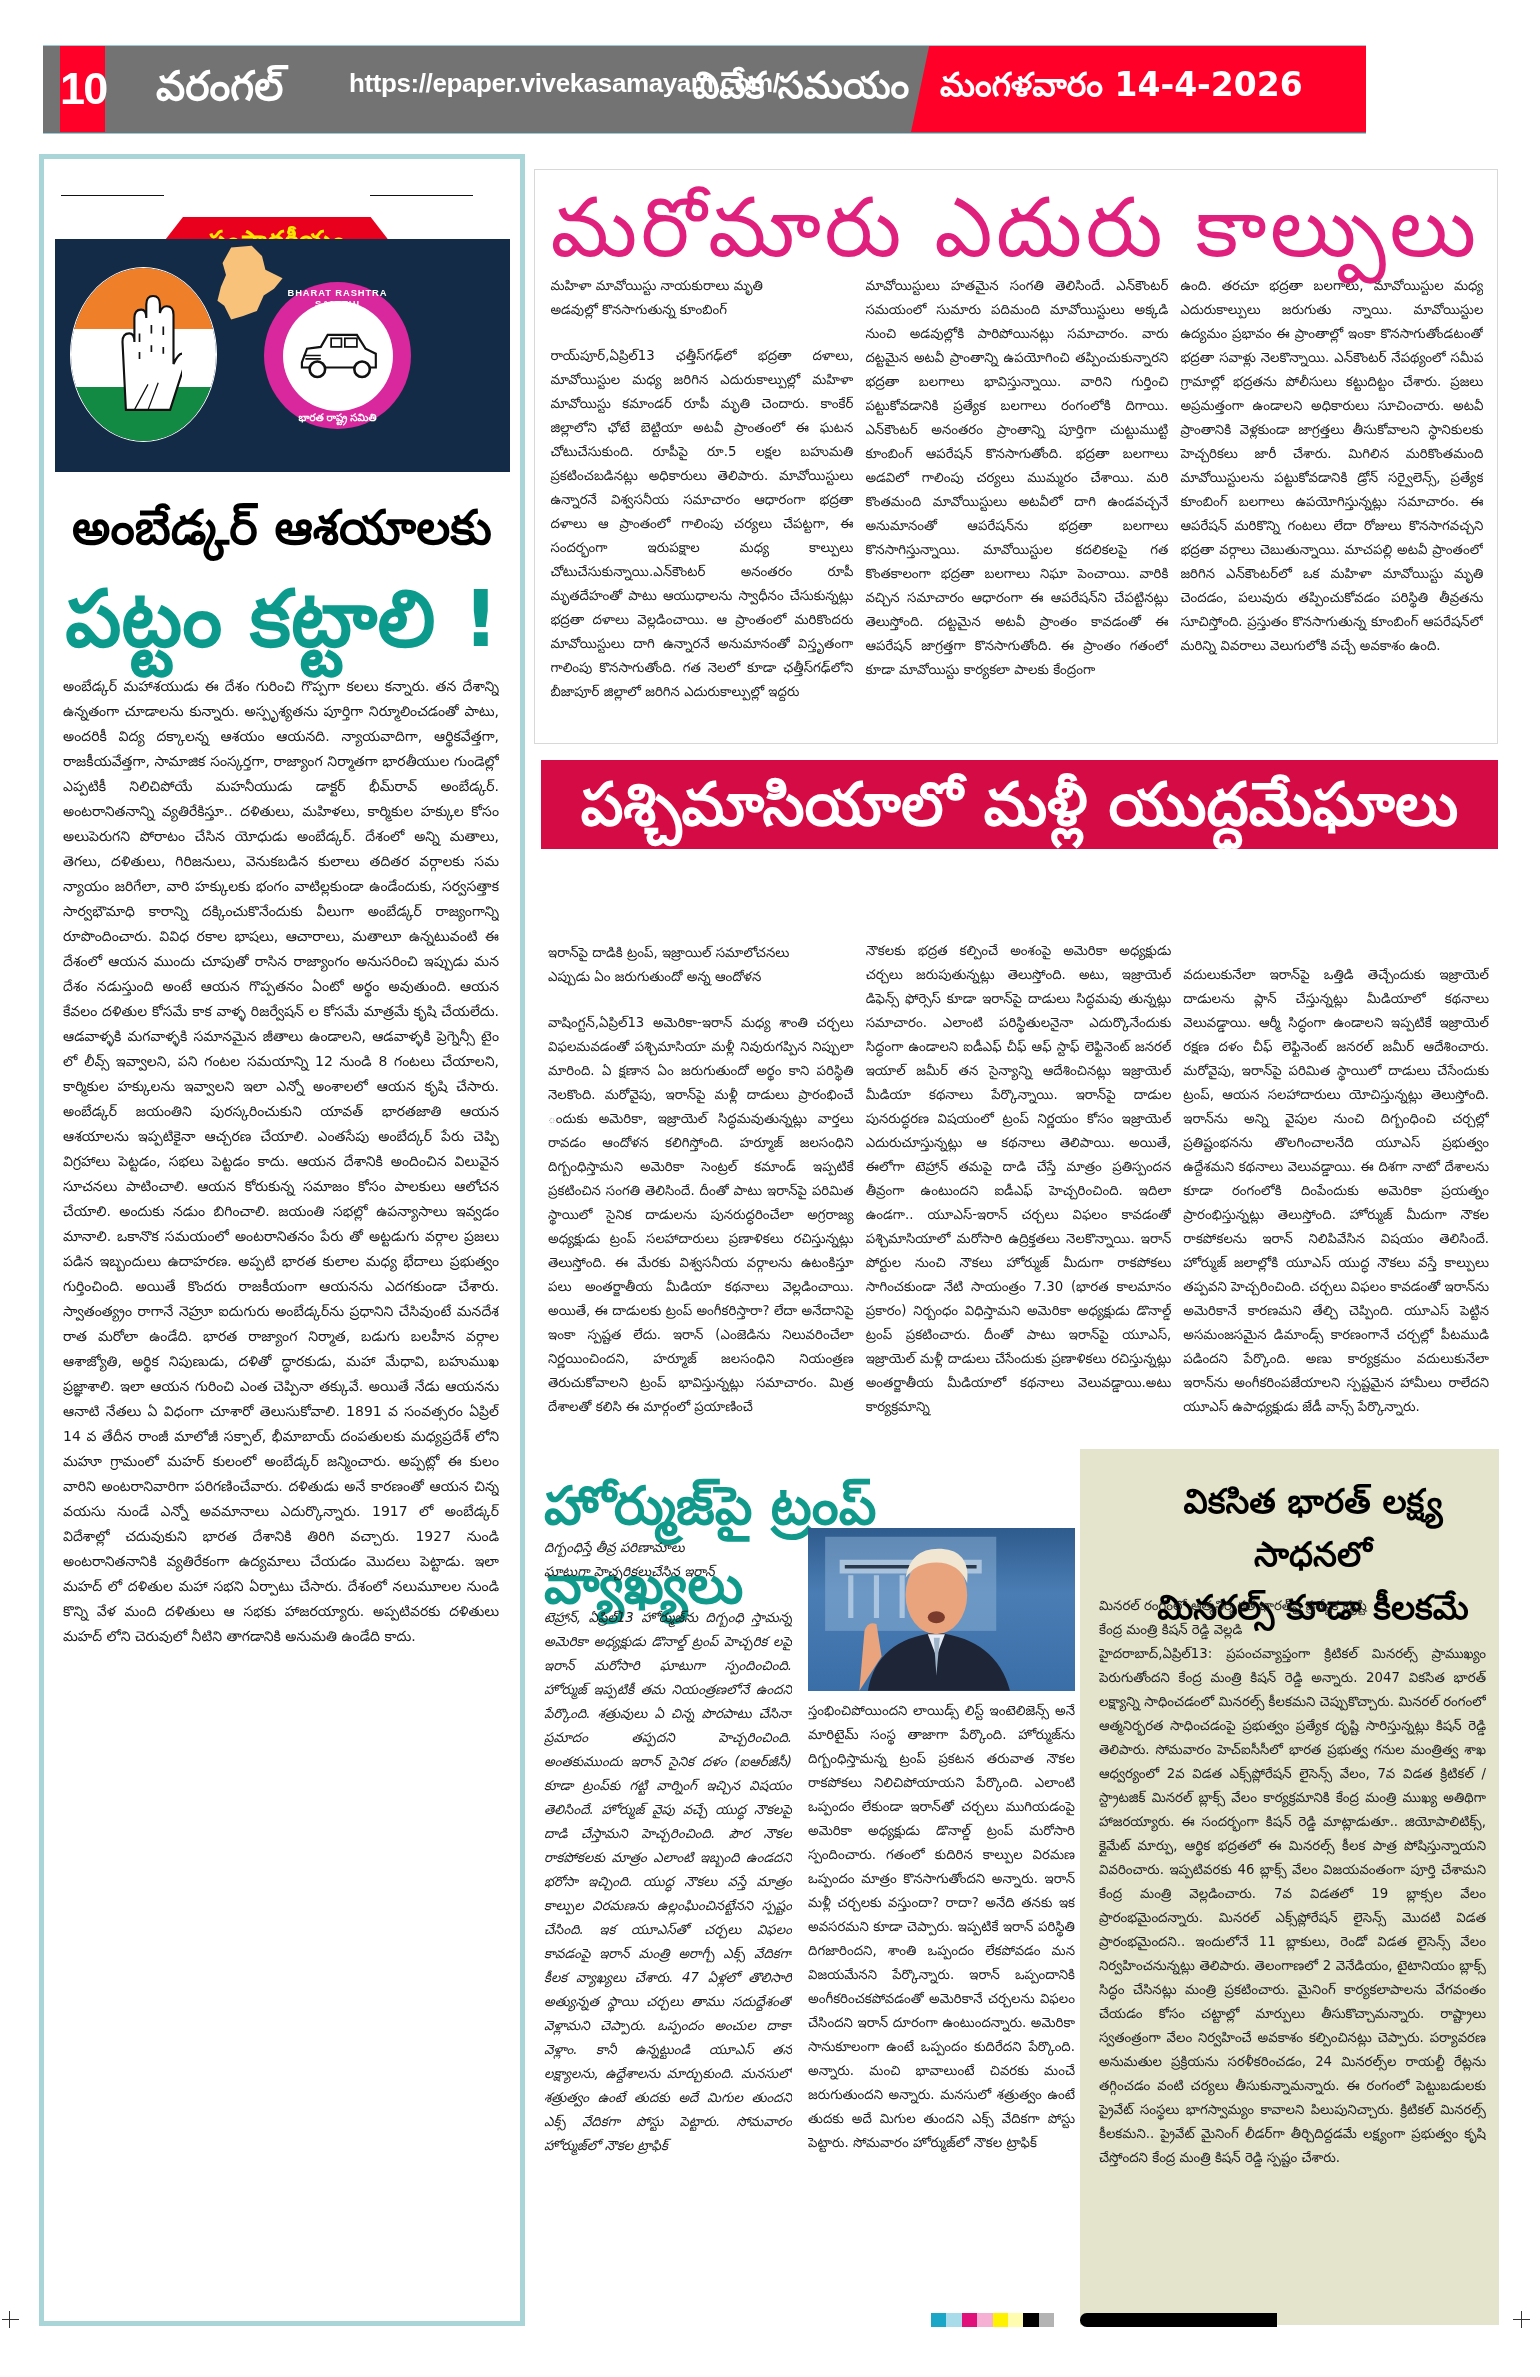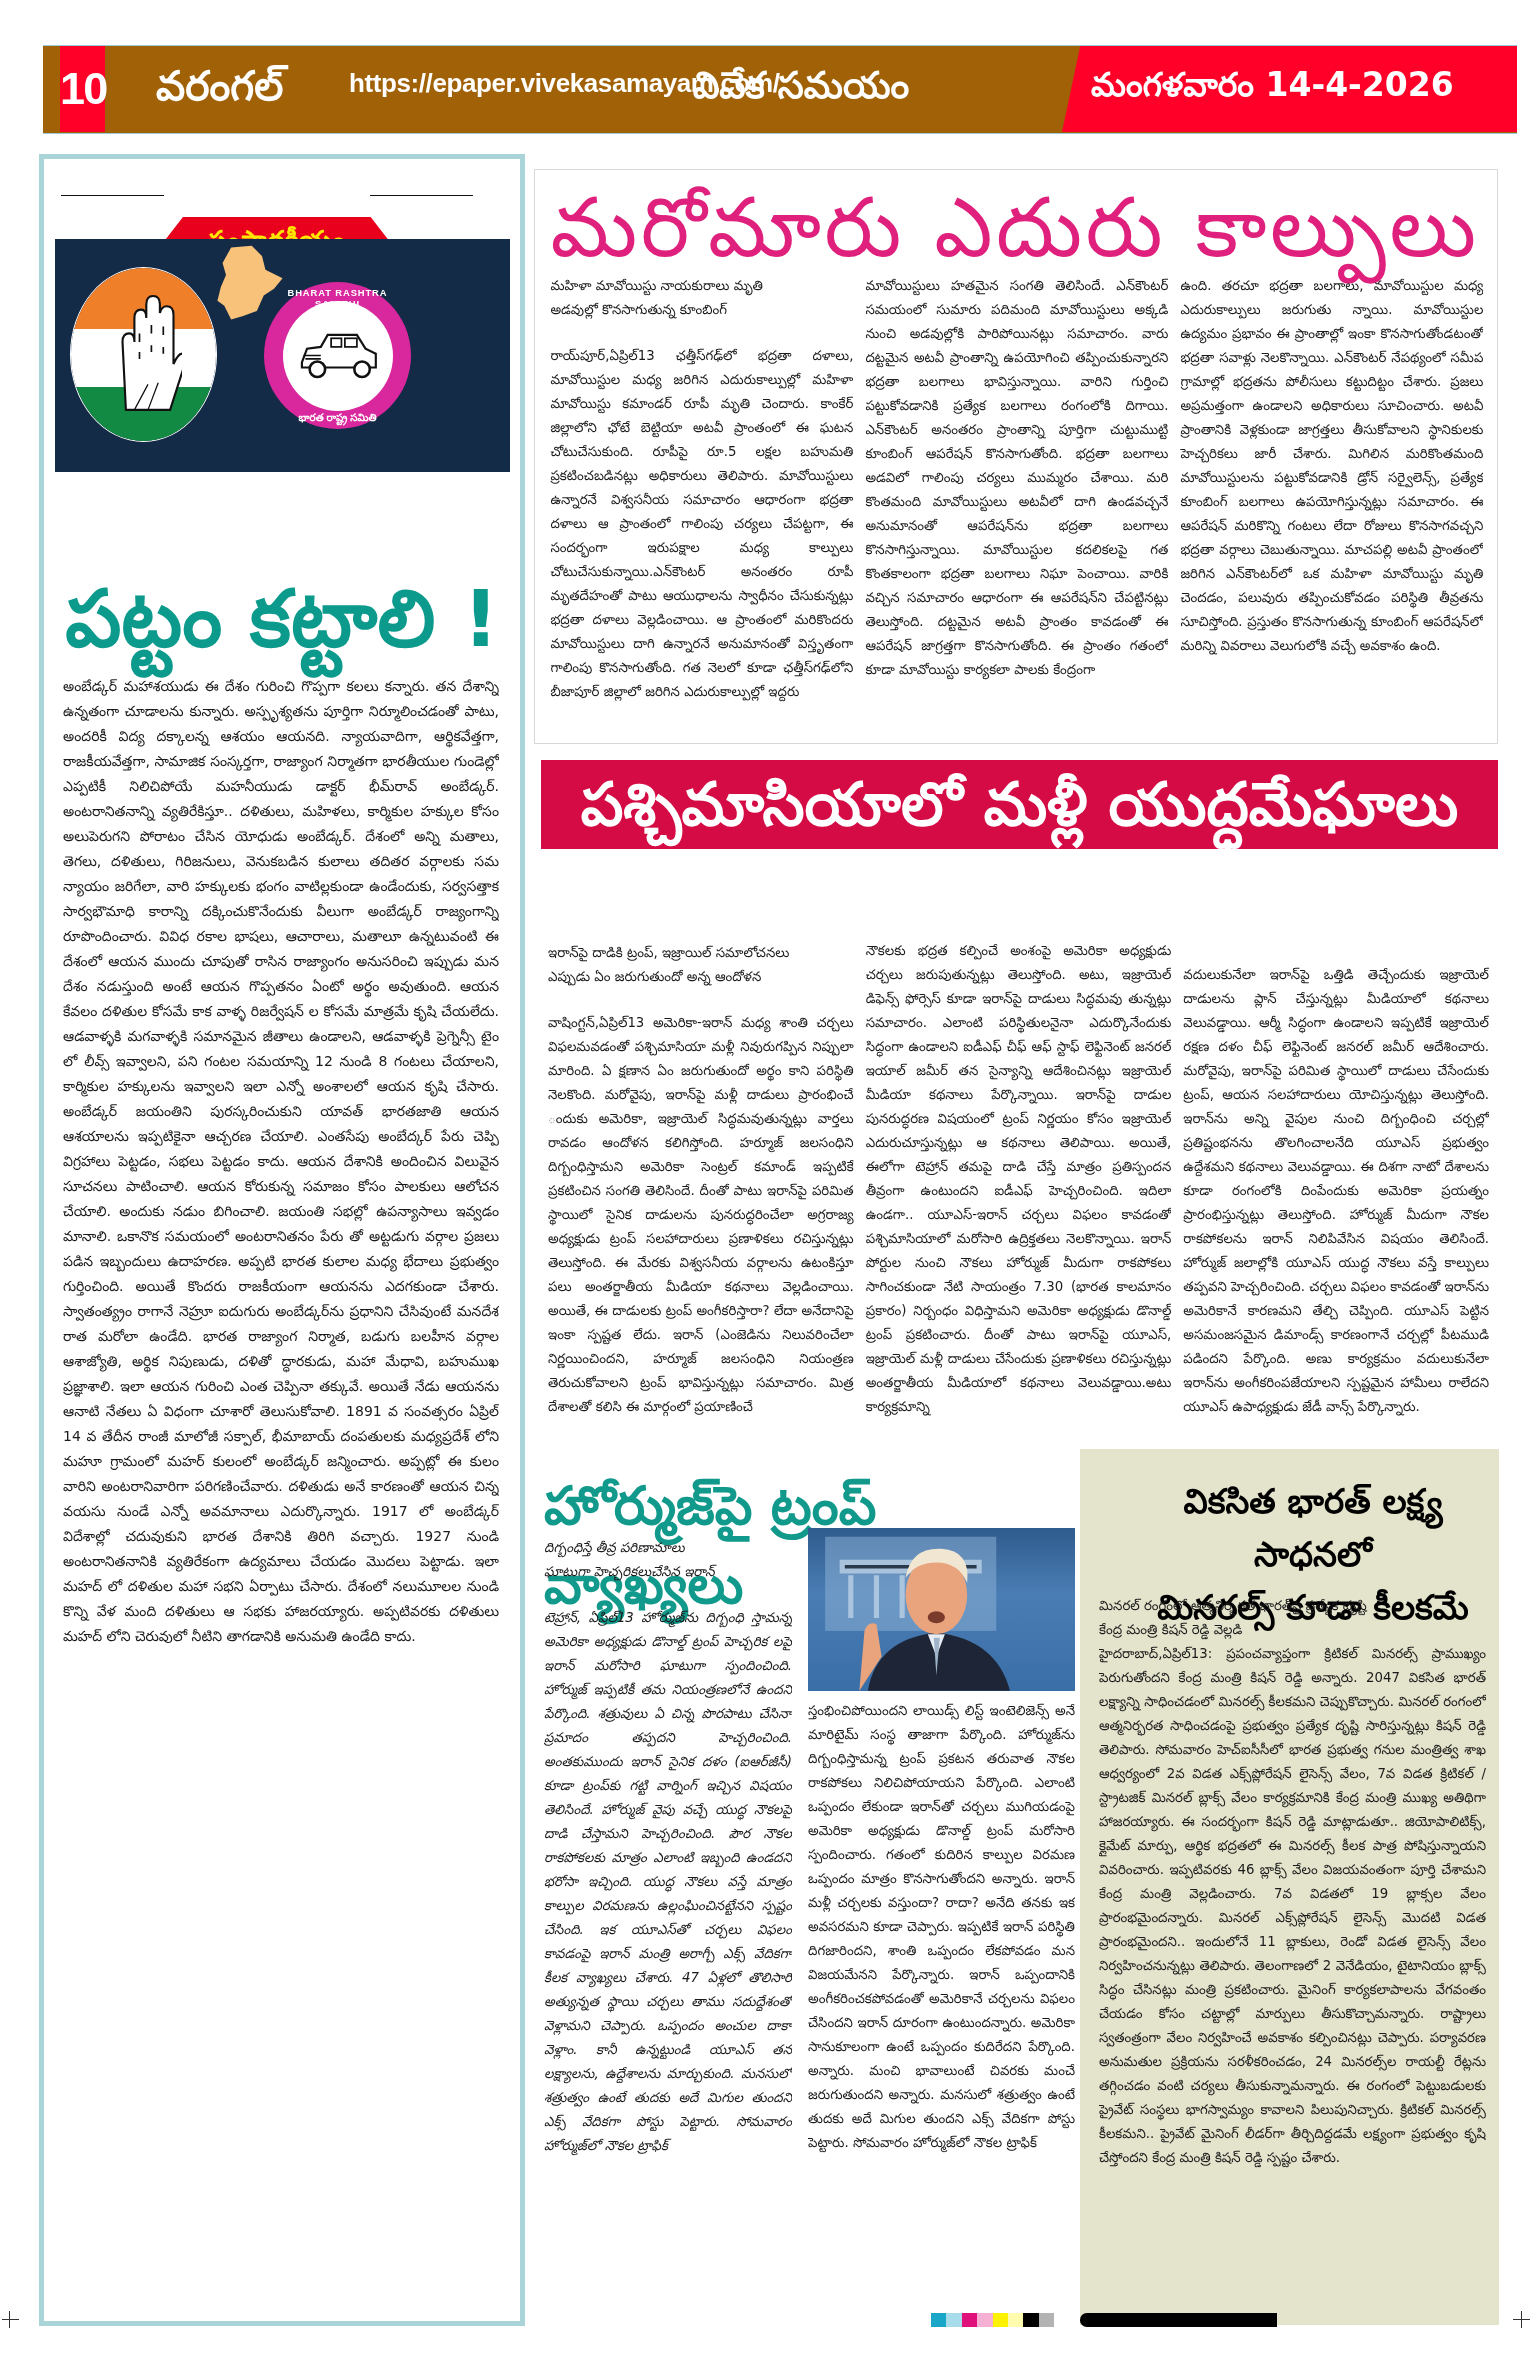--- a/index.html
+++ b/index.html
@@ -1,20 +1,20 @@
 <!DOCTYPE html>
 <html style="font-size:13.7px"><head>
 <meta charset="utf-8">
 <style>
   * { box-sizing: border-box; margin: 0; padding: 0; }
   html, body { width: 1540px; height: 2377px; background: #ffffff; overflow: hidden; }
   body { position: relative; font-family: "DejaVu Sans", sans-serif; color: #111; }
 
   
-  .masthead { position: absolute; left: 43px; top: 45px; width: 1474px; height: 89px; background: #a16207; border-top: 1.7px solid #9cc9d8; border-bottom: 1.7px solid #9cc9d8; }
+  .masthead { position: absolute; left: 43px; top: 45px; width: 1323px; height: 89px; background: #737373; border-top: 1.7px solid #9cc9d8; border-bottom: 1.7px solid #9cc9d8; }
   .page-no { position: absolute; left: 17px; top: 0; width: 45px; height: 86px; background: #ff0029; color: #fff; font-family: "Liberation Sans", sans-serif; font-weight: 700; font-size: 45px; line-height: 86px; text-align: center; letter-spacing: -1.7px; }
   .edition { position: absolute; left: 82px; top: 10.3px; color: #fff; font-size: 41px; font-weight: 700; line-height: 60px; margin-left: 31px; }
   .site-url { position: absolute; left: 306px; top: 22px; color: #fff; font-family: "Liberation Sans", sans-serif; font-weight: 700; font-size: 26px; letter-spacing: -0.4px; }
   .paper-name { position: absolute; left: 650px; top: 10.3px; color: #fff; font-size: 37px; font-weight: 700; line-height: 60px; }
   .date-block { position: absolute; right: 0; top: 0; width: 455px; height: 86px; background: #ff0029; clip-path: polygon(4% 0, 100% 0, 100% 100%, 0 100%); }
   .date-text { position: absolute; left: 29px; top: 19px; color: #fff; font-size: 33px; font-weight: 700; white-space: nowrap; }
 
   
   .editorial { position: absolute; left: 39px; top: 154px; width: 486px; height: 2172px; border: 5.1px solid #a9d4d8; background: #fff; }
   .ed-label-wrap { position: absolute; left: 10.3px; top: 8.6px; width: 455px; height: 51px; }
@@ -116,20 +116,21 @@
           <rect x="58" y="12" width="14" height="10" fill="none" stroke="#111" stroke-width="2"></rect>
           <path d="M10 32 h20 M12 36 h18" stroke="#111" stroke-width="2"></path>
           <circle cx="26" cy="48" r="9" fill="#fff" stroke="#111" stroke-width="3"></circle>
           <circle cx="78" cy="48" r="9" fill="#fff" stroke="#111" stroke-width="3"></circle>
         </svg>
       </div>
       <div class="brs-text bottom">భారత రాష్ట్ర సమితి</div>
     </div>
   </div>
 
+  <h1 class="ed-headline-1">అంబేడ్కర్ ఆశయాలకు</h1>
   <h1 class="ed-headline-2">పట్టం కట్టాలి !</h1>
   <p class="ed-body">అంబేడ్కర్ మహాశయుడు ఈ దేశం గురించి గొప్పగా కలలు కన్నారు. తన దేశాన్ని ఉన్నతంగా చూడాలను కున్నారు. అస్పృశ్యతను పూర్తిగా నిర్మూలించడంతో పాటు, అందరికీ విద్య దక్కాలన్న ఆశయం ఆయనది. న్యాయవాదిగా, ఆర్థికవేత్తగా, రాజకీయవేత్తగా, సామాజిక సంస్కర్తగా, రాజ్యాంగ నిర్మాతగా భారతీయుల గుండెల్లో ఎప్పటికీ నిలిచిపోయే మహనీయుడు డాక్టర్ భీమ్‌రావ్ అంబేడ్కర్. అంటరానితనాన్ని వ్యతిరేకిస్తూ.. దళితులు, మహిళలు, కార్మికుల హక్కుల కోసం అలుపెరుగని పోరాటం చేసిన యోధుడు అంబేడ్కర్. దేశంలో అన్ని మతాలు, తెగలు, దళితులు, గిరిజనులు, వెనుకబడిన కులాలు తదితర వర్గాలకు సమ న్యాయం జరిగేలా, వారి హక్కులకు భంగం వాటిల్లకుండా ఉండేందుకు, సర్వసత్తాక సార్వభౌమాధి కారాన్ని దక్కించుకొనేందుకు వీలుగా అంబేడ్కర్ రాజ్యంగాన్ని రూపొందించారు. వివిధ రకాల భాషలు, ఆచారాలు, మతాలూ ఉన్నటువంటి ఈ దేశంలో ఆయన ముందు చూపుతో రాసిన రాజ్యాంగం అనుసరించి ఇప్పుడు మన దేశం నడుస్తుంది అంటే ఆయన గొప్పతనం ఏంటో అర్థం అవుతుంది. ఆయన కేవలం దళితుల కోసమే కాక వాళ్ళ రిజర్వేషన్ ల కోసమే మాత్రమే కృషి చేయలేదు. ఆడవాళ్ళకి మగవాళ్ళకి సమానమైన జీతాలు ఉండాలని, ఆడవాళ్ళకి ప్రెగ్నెన్సీ టైం లో లీవ్స్ ఇవ్వాలని, పని గంటల సమయాన్ని 12 నుండి 8 గంటలు చేయాలని, కార్మికుల హక్కులను ఇవ్వాలని ఇలా ఎన్నో అంశాలలో ఆయన కృషి చేసారు. అంబేడ్కర్ జయంతిని పురస్కరించుకుని యావత్ భారతజాతి ఆయన ఆశయాలను ఇప్పటికైనా ఆచ్చరణ చేయాలి. ఎంతసేపు అంబేద్కర్ పేరు చెప్పి విగ్రహాలు పెట్టడం, సభలు పెట్టడం కాదు. ఆయన దేశానికి అందించిన విలువైన సూచనలు పాటించాలి. ఆయన కోరుకున్న సమాజం కోసం పాలకులు ఆలోచన చేయాలి. అందుకు నడుం బిగించాలి. జయంతి సభల్లో ఉపన్యాసాలు ఇవ్వడం మానాలి. ఒకానొక సమయంలో అంటరానితనం పేరు తో అట్టడుగు వర్గాల ప్రజలు పడిన ఇబ్బందులు ఉదాహరణ. అప్పటి భారత కులాల మధ్య భేదాలు ప్రభుత్వం గుర్తించింది. అయితే కొందరు రాజకీయంగా ఆయనను ఎదగకుండా చేశారు. స్వాతంత్య్రం రాగానే నెహ్రూ ఐదుగురు అంబేడ్కర్‌ను ప్రధానిని చేసివుంటే మనదేశ రాత మరోలా ఉండేది. భారత రాజ్యాంగ నిర్మాత, బడుగు బలహీన వర్గాల ఆశాజ్యోతి, అర్థిక నిపుణుడు, దళితో ద్ధారకుడు, మహా మేధావి, బహుముఖ ప్రజ్ఞాశాలి. ఇలా ఆయన గురించి ఎంత చెప్పినా తక్కువే. అయితే నేడు ఆయనను ఆనాటి నేతలు ఏ విధంగా చూశారో తెలుసుకోవాలి. 1891 వ సంవత్సరం ఏప్రిల్ 14 వ తేదీన రాంజీ మాలోజీ సక్పాల్, భీమాబాయ్ దంపతులకు మధ్యప్రదేశ్ లోని మహూ గ్రామంలో మహర్ కులంలో అంబేడ్కర్ జన్మించారు. అప్పట్లో ఈ కులం వారిని అంటరానివారిగా పరిగణించేవారు. దళితుడు అనే కారణంతో ఆయన చిన్న వయసు నుండే ఎన్నో అవమానాలు ఎదుర్కొన్నారు. 1917 లో అంబేడ్కర్ విదేశాల్లో చదువుకుని భారత దేశానికి తిరిగి వచ్చారు. 1927 నుండి అంటరానితనానికి వ్యతిరేకంగా ఉద్యమాలు చేయడం మొదలు పెట్టాడు. ఇలా మహద్ లో దళితుల మహా సభని ఏర్పాటు చేసారు. దేశంలో నలుమూలల నుండి కొన్ని వేళ మంది దళితులు ఆ సభకు హాజరయ్యారు. అప్పటివరకు దళితులు మహద్ లోని చెరువులో నీటిని తాగడానికి అనుమతి ఉండేది కాదు.</p>
 </section>
 
 <article class="art1">
   <h2 class="art1-headline">మరోమారు ఎదురు కాల్పులు</h2>
   <div class="cols3">
     <div class="col">
       <span class="sub">
         <span>మహిళా మావోయిస్టు నాయకురాలు మృతి</span><br>

